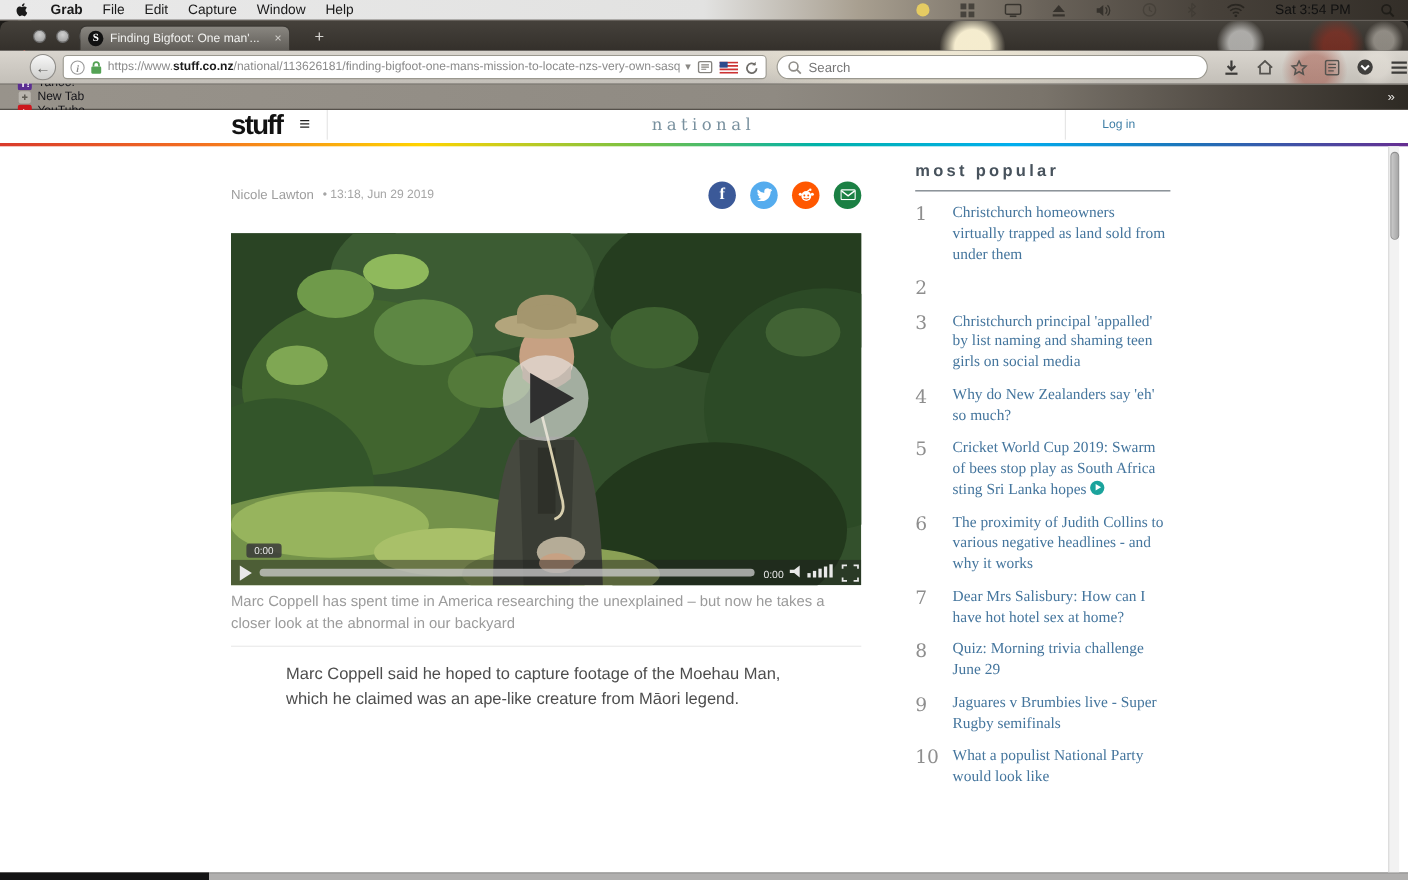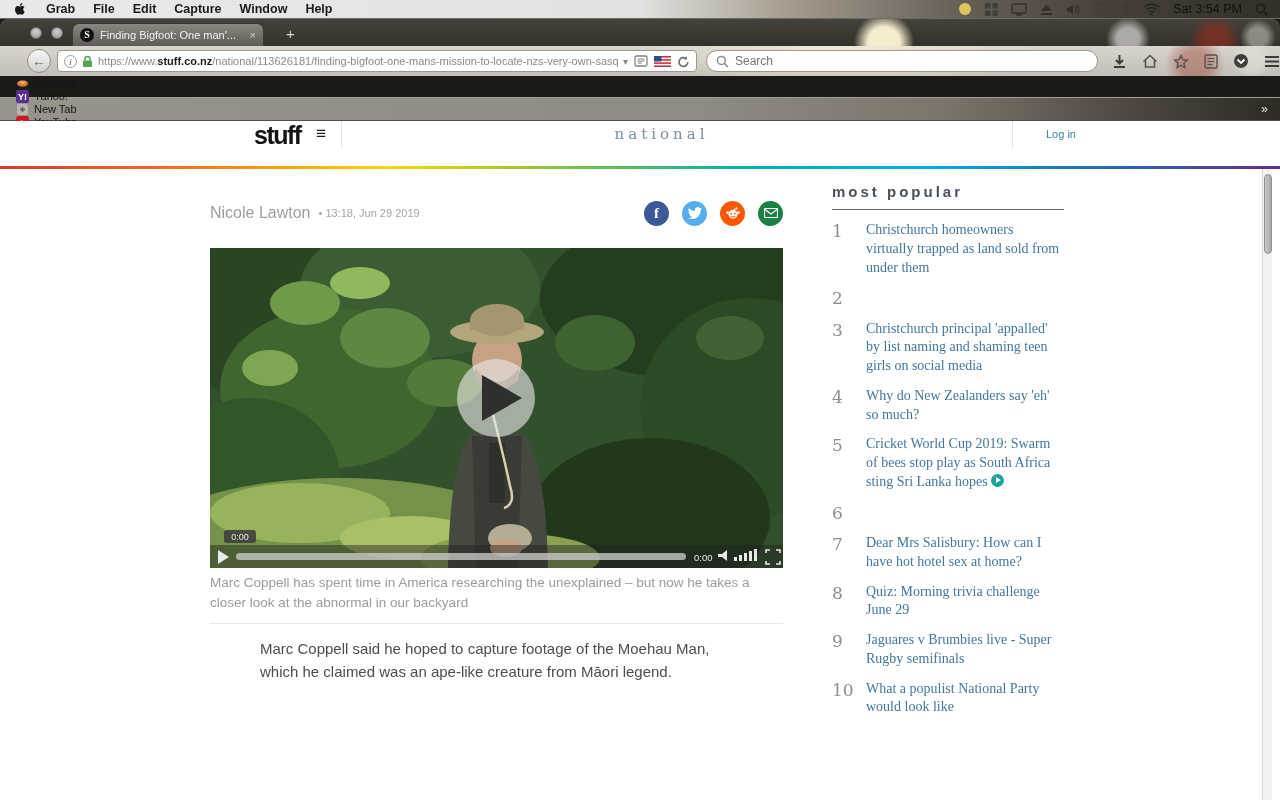--- a/index.html
+++ b/index.html
@@ -4,23 +4,23 @@
 <style>
   * { margin:0; padding:0; box-sizing:border-box; }
   html,body { width:1280px; height:800px; overflow:hidden; background:#1c1a17;
               font-family:"Liberation Sans", sans-serif; }
 
   
   .menubar { height:19px; display:flex; align-items:center; padding:0 8px;
     background:linear-gradient(to right,#e9e9e9 0%,#e2e2e1 50%,#a89f90 61%,#6a635a 74%,#47413a 86%,#332e28 100%);
     border-bottom:1px solid #6f6a63; font-size:12.5px; color:#1a1a1a; position:relative; z-index:5;}
   .menubar .apple { margin:0 10px 0 6px; display:flex; align-items:center; }
-  .menu-item { padding:0 9px;font-weight:bold; }
+  .menu-item { padding:0 9px; }
   .menu-item.app-name { font-weight:bold; }
-  .menubar-right { margin-left:auto; display:flex; align-items:center; gap:13px; padding-right:4px; }
+  .menubar-right { margin-left:auto; display:flex; align-items:center; gap:27px; padding-right:4px; }
   .status-icon { display:flex; align-items:center; opacity:.85; }
   .clock { font-size:12.5px; color:#111; white-space:nowrap; }
 
   
   .tabbar { height:27px; position:relative;
     background:
       radial-gradient(circle at 884px 24px, rgba(255,246,215,.95) 0 16px, rgba(255,246,215,0) 30px),
       radial-gradient(circle at 1128px 20px, rgba(232,232,230,.65) 0 11px, rgba(232,232,230,0) 22px),
       radial-gradient(circle at 1215px 22px, rgba(160,45,30,.55) 0 12px, rgba(160,45,30,0) 26px),
       radial-gradient(circle at 1258px 18px, rgba(225,220,210,.5) 0 9px, rgba(225,220,210,0) 18px),
@@ -55,52 +55,52 @@
   .url-text b { color:#1c1c1c; font-weight:bold; }
   .url-right { display:flex; align-items:center; gap:6px; color:#8a8884; font-size:10px; flex:none;}
   .searchbar { height:22px; width:430px; margin-left:9px; background:#fff; border:1px solid #9a988f;
     border-radius:12px; display:flex; align-items:center; padding:0 9px; gap:6px; }
   .searchbar input { border:none; outline:none; width:100%; font-size:12px; color:#444;
     font-family:"Liberation Sans",sans-serif; background:transparent;}
   .nav-icons { display:flex; align-items:center; gap:15px; margin-left:14px; color:#3f3e3c; }
 
   .bookmarksbar { height:24px; display:flex; align-items:center; padding:0 8px; gap:2px;
     background:linear-gradient(to right,#98938b 0%,#8f8a82 55%,#7a746b 74%,#4e4841 88%,#2e2a24 100%);
-    border-top:1px solid #a39e96; border-bottom:1px solid #55504a;margin-top:21px; }
+    border-top:1px solid #a39e96; border-bottom:1px solid #55504a; }
   .bm { display:flex; align-items:center; gap:5px; padding:0 8px; font-size:11px; color:#15151a;
     white-space:nowrap; }
   .bm .caret { font-size:8px; color:#3c3c3c; }
   .bm.light { color:#f0efec; } .bm.light .caret{color:#ddd;}
   .bm-icon { width:13px; height:13px; flex:none; display:inline-block; }
   .bm-overflow { margin-left:auto; color:#e8e6e2; font-size:12px; padding-right:4px; }
 
   
   .page { height:693px; background:#fff; position:relative; overflow:hidden; }
-  .site-header { height:45px; position:relative;margin-left:44px; }
+  .site-header { height:30px; position:relative; }
   .logo { position:absolute; left:210px; top:1px; font:bold 25px/27px "Liberation Sans",sans-serif;
     letter-spacing:-1.5px; color:#121212; }
   .hamburger { position:absolute; left:272px; top:3px; font-size:17px; color:#1a1a1a; }
   .hdr-div { position:absolute; top:0; height:27px; width:1px; background:#e4e4e4; }
   .section-label { position:absolute; left:0; right:1px; top:4px; text-align:center;
     font-family:"DejaVu Serif","Liberation Serif",serif; font-size:15px; letter-spacing:4px;
     color:#78909e; }
   .login { position:absolute; left:1002px; top:7px; font-size:11px; color:#3f7fa6; }
   .rainbow { height:3px;
     background:linear-gradient(to right,#d93a2b,#f36f21 14%,#ffd400 30%,#7ac143 45%,#00b2a9 58%,#00aeef 72%,#1b75bb 84%,#662d91 100%); }
 
   .content { position:relative; }
   .article { position:absolute; left:210px; top:16px; width:573px; }
   .headline { font-family:"DejaVu Serif","Liberation Serif",serif; font-weight:bold; font-size:27px;
     line-height:1.3; color:#141414; width:530px; }
   .play-badge { display:inline-block; width:15px; height:15px; border-radius:50%; background:#1ba39c;
     position:relative; vertical-align:1px; margin-left:4px; }
   .play-badge::after { content:""; position:absolute; left:6px; top:4px; border-left:6px solid #fff;
     border-top:3.5px solid transparent; border-bottom:3.5px solid transparent; }
   .byline-row { margin-top:15px; display:flex; align-items:center; height:26px; }
-  .author { color:#9e9e9e; font-size:16px; }
+  .author { color:#9e9e9e; font-size:12px; }
   .timestamp { color:#a5a5a5; font-size:11px; margin-left:8px; }
   .social { margin-left:auto; display:flex; gap:13px; }
   .soc { width:25px; height:25px; border-radius:50%; display:flex; align-items:center; justify-content:center; }
   .soc.fb{background:#3b5998;} .soc.tw{background:#55acee;} .soc.rd{background:#ff5700;} .soc.em{background:#1b8044;}
 
   .video-wrap { margin-top:22px; width:573px; height:320px; position:relative; }
   .video-wrap svg { display:block; }
 
   .photo-credit { margin-top:3px; text-align:right; font-size:9px; letter-spacing:.5px; color:#c6c6c6; }
   .caption { margin-top:5px; font-size:13.5px; line-height:1.45; color:#9b9b9b; width:568px; }
@@ -564,20 +564,21 @@
           <div class="sb-item">
             <span class="sb-rank">4</span>
             <span class="sb-text">Why do New Zealanders say 'eh' so much?</span>
           </div>
           <div class="sb-item">
             <span class="sb-rank">5</span>
             <span class="sb-text">Cricket World Cup 2019: Swarm of bees stop play as South Africa sting Sri Lanka hopes<span class="sb-play"></span></span>
           </div>
           <div class="sb-item">
             <span class="sb-rank">6</span>
+            <span class="sb-text">The proximity of Judith Collins to various negative headlines - and why it works</span>
           </div>
           <div class="sb-item">
             <span class="sb-rank">7</span>
             <span class="sb-text">Dear Mrs Salisbury: How can I have hot hotel sex at home?</span>
           </div>
           <div class="sb-item">
             <span class="sb-rank">8</span>
             <span class="sb-text">Quiz: Morning trivia challenge June 29</span>
           </div>
           <div class="sb-item">

